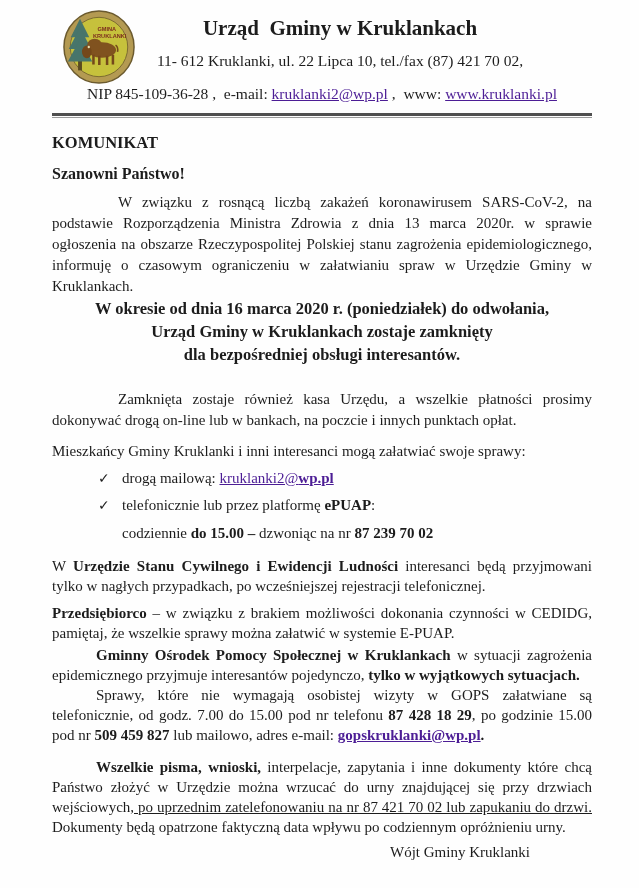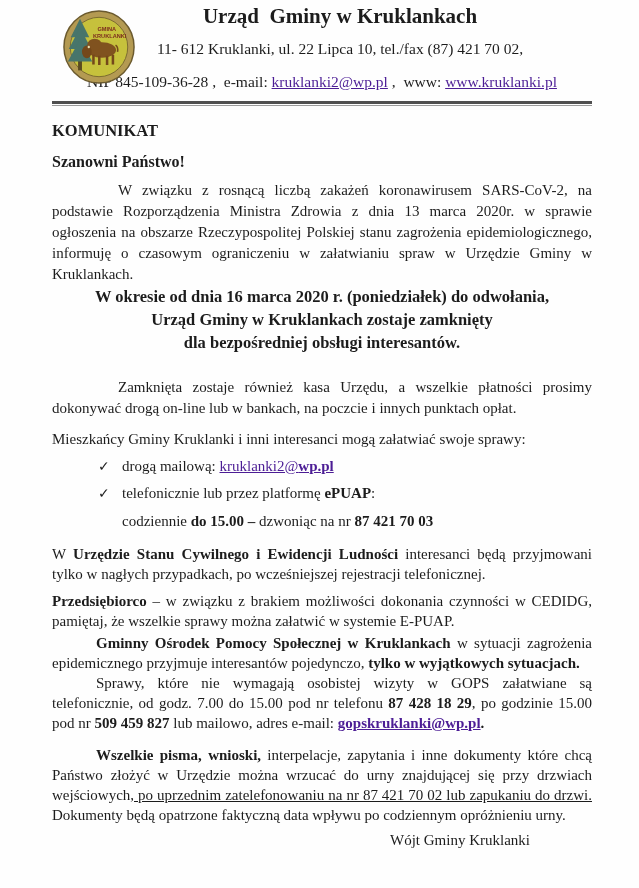--- a/index.html
+++ b/index.html
@@ -11,21 +11,21 @@
     color:#1c1c1c;
     font-family:"Liberation Serif","DejaVu Serif",serif;
     font-size:15px;
     box-sizing:border-box;
     padding:0 47px 0 52px;
     overflow:hidden;
   }
   
   .letterhead{position:relative;}
   .logo{position:absolute;left:10px;top:9px;width:74px;height:76px;}
-  .head-text{margin-left:36px;padding-top:4px;text-align:center;}
+  .head-text{margin-left:36px;padding-top:16px;text-align:center;}
   .doc-title{font-size:21px;font-weight:bold;white-space:pre;line-height:24px;}
   .doc-address{font-size:15.5px;margin-top:11px;line-height:20px;}
   .nip-line{text-align:center;margin-top:13px;font-size:15.5px;line-height:20px;white-space:pre-wrap;}
   a.link{color:#4c1d95;text-decoration:underline;cursor:pointer;}
   .rule-wrap{margin-top:9px;}
   .rule-thick{height:3px;background:#4f4f4f;}
   .rule-thin{height:1px;background:#9b9b9b;margin-top:1px;}
   
   .h-komunikat{margin:13px 0 0 0;text-align:left;font-size:16.5px;font-weight:bold;line-height:23px;}
   .salutation{margin-top:9px;font-weight:bold;font-size:16px;line-height:22px;}
@@ -105,21 +105,21 @@
 
   <p class="jp ind66 mt9">Zamknięta zostaje również kasa Urzędu, a wszelkie płatności prosimy dokonywać drogą on-line lub w bankach, na poczcie i innych punktach opłat.</p>
 
   <p class="mt10" style="line-height:21px;">Mieszkańcy Gminy Kruklanki i inni interesanci mogą załatwiać swoje sprawy:</p>
 
   <ul class="bullets">
     <li><span class="chk">✓</span><span>drogą mailową: </span><a class="link"><span>kruklanki2@</span><b>wp.pl</b></a></li>
     <li><span class="chk">✓</span><span>telefonicznie lub przez platformę </span><b>ePUAP</b><span>:</span></li>
   </ul>
 
-  <p class="phone-line"><span>codziennie </span><b>do 15.00 – </b><span>dzwoniąc na nr </span><b>87 421 70 03</b></p>
+  <p class="phone-line"><span>codziennie </span><b>do 15.00 – </b><span>dzwoniąc na nr </span><b>87 239 70 02</b></p>
 
 
   <p class="jp lower mt12"><span>W </span><b>Urzędzie Stanu Cywilnego i Ewidencji Ludności</b><span> interesanci będą przyjmowani tylko w nagłych przypadkach, po wcześniejszej rejestracji telefonicznej.</span></p>
 
   <p class="jp lower mt7"><b>Przedsiębiorco</b><span> – w związku z brakiem możliwości dokonania czynności w CEDIDG, pamiętaj, że wszelkie sprawy można załatwić w systemie E-PUAP.</span></p>
 
   <p class="jp lower ind44" style="margin-top:2px;"><b>Gminny Ośrodek Pomocy Społecznej w Kruklankach</b><span> w sytuacji zagrożenia epidemicznego przyjmuje interesantów pojedynczo, </span><b>tylko w wyjątkowych sytuacjach.</b></p>
 
   <p class="jp lower ind44"><span>Sprawy, które nie wymagają osobistej wizyty w GOPS załatwiane są telefonicznie, od godz. 7.00 do 15.00 pod nr telefonu </span><b>87 428 18 29</b><span>, po godzinie 15.00 pod nr </span><b>509 459 827</b><span> lub mailowo, adres e-mail: </span><a class="link"><b>gopskruklanki@wp.pl</b></a><b>.</b></p>
 

